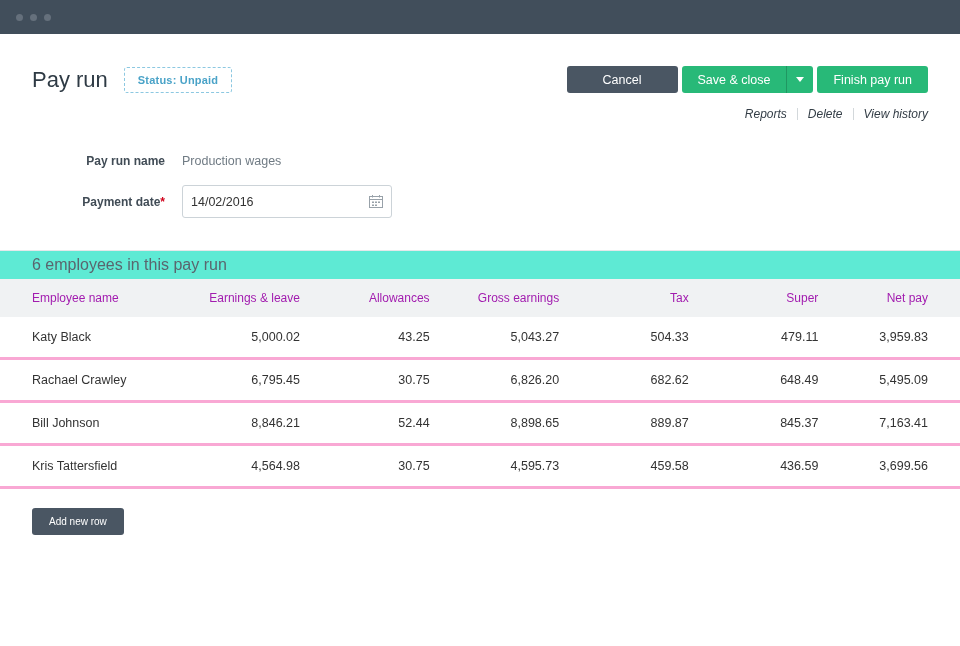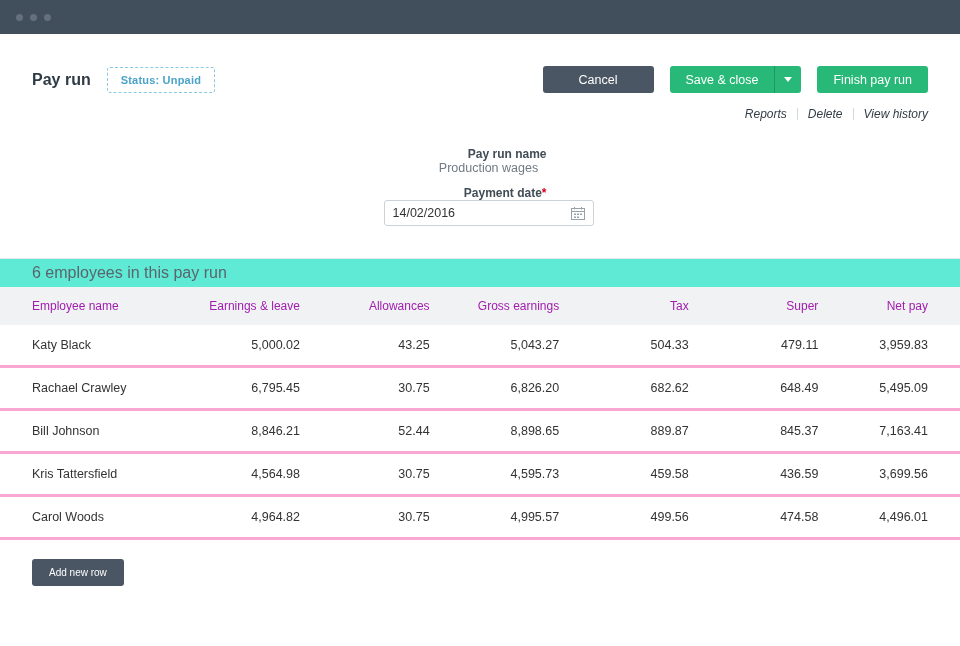--- a/index.html
+++ b/index.html
@@ -18,30 +18,30 @@
     background: var(--topbar, #414e5b);
     display: flex; align-items: center;
     padding: 0 16px; gap: 7px;
   }
   .dot { width: 7px; height: 7px; border-radius: 50%; background: var(--dot, #65707c); }
 
   .content { padding: 0 32px; }
 
   
   .header-row { display: flex; align-items: center; padding-top: 32px; }
-  h1.page-title { font-size: 16px; font-weight: 700; color: #2e3a44; }
+  h1.page-title { font-size: 22px; font-weight: 400; color: #2e3a44; }
   .status-badge {
     margin-left: 16px;
     border: 1px dashed var(--badge-border, #8cc8e1);
     color: var(--badge-text, #4aa3c8);
     font-size: 11px; font-weight: bold;
     padding: 6px 13px; border-radius: 3px;
     letter-spacing: .2px;
   }
-  .actions { margin-left: auto; display: flex; gap: 16px; align-items: center; }
+  .actions { margin-left: auto; display: flex; gap: 4px; align-items: center; }
   .btn {
     height: 27px; border: none; border-radius: 3px;
     font-family: inherit; font-size: 12.5px; color: #fff; cursor: pointer;
     display: inline-flex; align-items: center; justify-content: center;
   }
   .btn-dark { background: var(--dark-button, #4a5663); padding: 0 36px; }
   .btn-green { background: var(--green, #28b978); padding: 8px 16px; }
   .split { display: flex; }
   .split .main { border-radius: 3px 0 0 3px; }
   .split .caret-btn {
@@ -58,29 +58,29 @@
   
   .links-row {
     display: flex; justify-content: flex-end; align-items: center;
     margin-top: 14px; gap: 10px; font-size: 12px; font-style: italic;
   }
   .links-row a { color: var(--link, #333d46); text-decoration: none; cursor: pointer; }
   .vsep { width: 1px; height: 12px; background: #d3d8db; }
 
   
   .form { margin-top: 26px; }
-  .form-row { display: flex; align-items: center; margin-bottom: 11px; min-height: 27px; flex-direction: column; }
+  .form-row { display: flex; align-items: center; margin-bottom: 11px; min-height: 27px; }
   .form-label {
     width: 133px; text-align: right;
     font-size: 12px; font-weight: bold; color: #414c56;
   }
   .req { color: var(--red, #d0021b); font-weight: bold; }
   .form-value { margin-left: 17px; font-size: 12.5px; color: #707b84; }
   .date-input {
-    margin-left: 17px; width: 210px; height: 26px;
+    margin-left: 17px; width: 210px; height: 33px;
     border: 1px solid #ccd3d8; border-radius: 3px; background: #fff;
     display: flex; align-items: center; justify-content: space-between;
     padding: 0 8px; font-size: 12.5px; color: #333; cursor: text;
   }
 
   
   .summary-strip {
     margin-top: 32px;
     background: #5eead4;
     border-top: 1px solid #e5e8ea;
@@ -217,29 +217,20 @@
         </tr>
         <tr>
           <td>Kris Tattersfield</td>
           <td>4,564.98</td>
           <td>30.75</td>
           <td>4,595.73</td>
           <td>459.58</td>
           <td>436.59</td>
           <td>3,699.56</td>
         </tr>
-        <tr>
-          <td>Carol Woods</td>
-          <td>4,964.82</td>
-          <td>30.75</td>
-          <td>4,995.57</td>
-          <td>499.56</td>
-          <td>474.58</td>
-          <td>4,496.01</td>
-        </tr>
       </tbody>
   </table>
 
   <div class="footer">
     <button class="add-row-btn">Add new row</button>
   </div>
 
 </div>
 
 </body></html>

